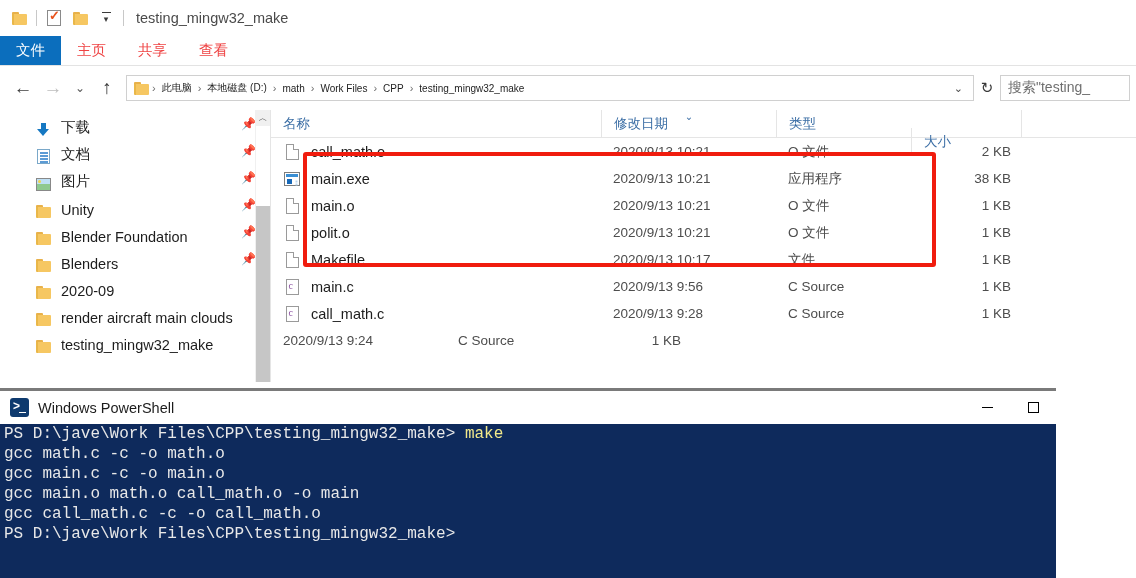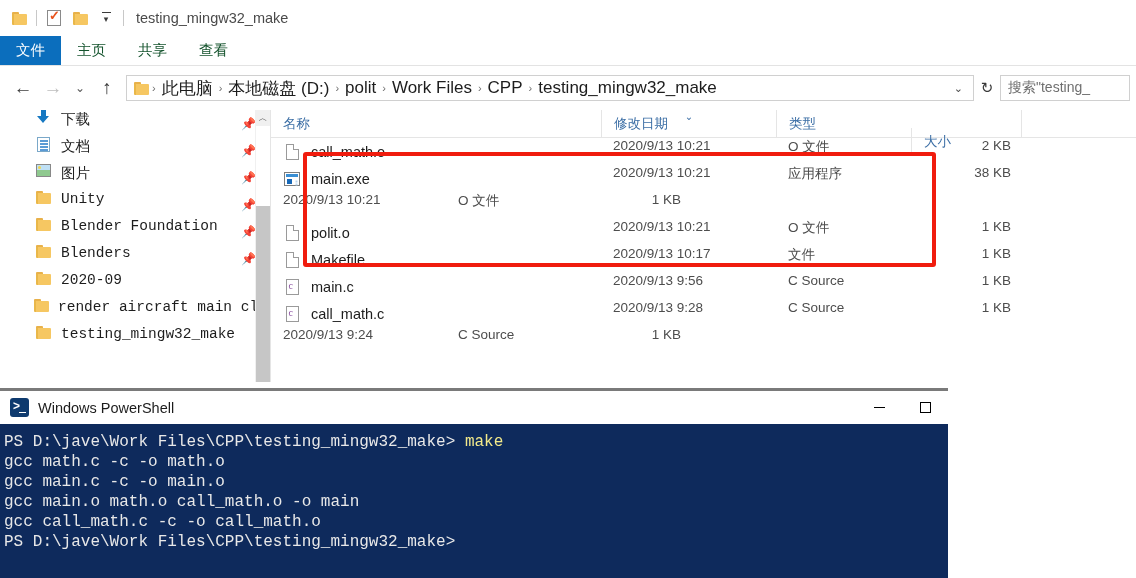--- a/index.html
+++ b/index.html
@@ -27,48 +27,48 @@
   .folder .body { position: absolute; left: 0; top: 2px; width: 15px; height: 11px; background: #f6c762; border-radius: 0 1px 1px 1px;
                   border-left: 2px solid #e9b749; }
 
   .prop-icon { width: 14px; height: 16px; border: 1px solid #8a8a8a; background: #fff; position: relative; }
   .prop-icon::after { content: "✓"; position: absolute; left: 1px; top: -3px; font-size: 13px; color: #e8531d; font-weight: bold; }
   .dd-arrow { font-size: 9px; color: #3a3a3a; }
   .dd-arrow-line { width: 9px; height: 1.5px; background: #3a3a3a; margin-bottom: 1px; }
 
   
   .ribbon { height: 30px; display: flex; align-items: stretch; background: #fff; border-bottom: 1px solid #e3e3e3; }
-  .rtab { display: flex; align-items: center; justify-content: center; font-size: 14.5px; color: #14532d;
+  .rtab { display: flex; align-items: center; justify-content: center; font-size: 14.5px; color: #ef4444;
           padding: 0 16px; min-width: 58px; }
   .rtab.active { background: #0b6ebd; color: #fff; }
 
   
   .addrbar { height: 44px; display: flex; align-items: center; padding: 0 6px 0 8px; gap: 0; background: #fff; }
   .nav-btn { width: 30px; height: 30px; display: flex; align-items: center; justify-content: center;
              font-size: 19px; color: #3b3b3b; }
   .nav-btn.dim { color: #bdbdbd; font-size: 19px; }
   .nav-btn.small { width: 24px; font-size: 12px; color: #5a5a5a; }
   .crumbbox { flex: 1; height: 26px; border: 1px solid #d0d0d0; background: #fff; display: flex;
               align-items: center; padding: 0 2px 0 7px; margin-left: 4px; min-width: 0; }
   .crumbs { display: flex; align-items: center; flex: 1; overflow: hidden; white-space: nowrap; }
-  .crumb { font-size: 17px; color: #1d1d1d; padding: 0 5px; }
+  .crumb { font-size: 10px; color: #1d1d1d; padding: 0 5px; }
   .chev { font-size: 11px; color: #6d6d6d; padding: 0 1px; }
   .crumb-caret { font-size: 11px; color: #4a4a4a; padding: 0 8px 0 4px; }
   .refresh { width: 26px; display: flex; align-items: center; justify-content: center; font-size: 15px; color: #3a3a3a; }
   .searchbox { width: 130px; height: 26px; border: 1px solid #d0d0d0; border-left: 1px solid #d0d0d0;
                display: flex; align-items: center; padding-left: 7px; overflow: hidden; }
   .searchbox span { font-size: 14px; color: #6f6f6f; white-space: nowrap; }
 
   
   .body-split { display: flex; height: 272px; }
 
   
   .navpane { width: 270px; position: relative; overflow: hidden; background: #fff; }
   .navlist { padding-top: 0; }
-  .navitem { height: 27px; display: flex; align-items: flex-start; padding-left: 34px; position: relative; font-family: Liberation Mono, monospace; }
+  .navitem { height: 27px; display: flex; align-items: flex-end; padding-left: 34px; position: relative; }
   .navitem .nicon { width: 18px; display: flex; align-items: center; justify-content: center; margin-right: 9px; }
   .navitem .nlabel { font-size: 14.5px; color: #1d1d1d; white-space: nowrap; }
   .pin { position: absolute; right: 14px; top: 50%; transform: translateY(-50%); font-size: 12px; color: #9b9b9b; }
 
   .dl-arrow { width: 14px; height: 14px; position: relative; }
   .dl-arrow::before { content: ""; position: absolute; left: 4.5px; top: 0; width: 5px; height: 7px; background: #1678c2; }
   .dl-arrow::after { content: ""; position: absolute; left: 0.5px; top: 6px; width: 0; height: 0;
                      border-left: 6.5px solid transparent; border-right: 6.5px solid transparent; border-top: 7px solid #1678c2; }
   .doc-ic { width: 13px; height: 15px; background: #fff; border: 1px solid #7aa8c9; position: relative; }
   .doc-ic::after { content: ""; position: absolute; left: 2px; top: 2px; width: 8px; height: 1.5px;
@@ -88,21 +88,21 @@
   .colhdr { height: 28px; display: flex; align-items: center; border-bottom: 1px solid #e5e5e5; position: relative; background: #fff; }
   .col { font-size: 13.5px; color: #3b6ea5; padding-left: 12px; position: relative; height: 28px; display: flex; align-items: center; }
   .col + .col { border-left: 1px solid #e5e5e5; }
   .col.c-name { width: 330px; }
   .col.c-date { width: 175px; }
   .col.c-type { width: 135px; }
   .col.c-size { width: 110px; text-align: left; margin-top: 36px; }
   .col.c-pad { flex: 1; border-left: 1px solid #e5e5e5; }
   .sort-caret { position: absolute; left: 50%; top: 1px; transform: translateX(-50%); font-size: 10px; color: #3b6ea5; }
 
-  .filerow { height: 27px; display: flex; }
+  .filerow { height: 27px; display: flex; align-items: center; }
   .f-name { width: 330px; display: flex; align-items: center; padding-left: 12px; }
   .f-name .ficon { width: 18px; margin-right: 10px; display: flex; align-items: center; justify-content: center; }
   .f-name .flabel { font-size: 14.5px; color: #1d1d1d; }
   .f-date { width: 175px; font-size: 13.5px; color: #4d4d4d; padding-left: 12px; }
   .f-type { width: 135px; font-size: 13.5px; color: #4d4d4d; padding-left: 12px; }
   .f-size { width: 110px; font-size: 13.5px; color: #4d4d4d; text-align: right; padding-right: 10px; }
 
   .file-ic { width: 13px; height: 16px; background: #fff; border: 1px solid #9a9a9a; position: relative; }
   .file-ic::after { content: ""; position: absolute; right: -1px; top: -1px; width: 5px; height: 5px;
                     background: #fff; border-left: 1px solid #9a9a9a; border-bottom: 1px solid #9a9a9a; }
@@ -110,33 +110,33 @@
   .exe-ic::before { content: ""; position: absolute; left: 1px; top: 1px; right: 1px; height: 3px; background: #3a8fd4; }
   .exe-ic::after { content: ""; position: absolute; left: 2px; top: 6px; width: 5px; height: 5px; background: #1668b8;
                    box-shadow: 7px 0 0 -1.5px #b9d6ef, 7px 3px 0 -1.5px #b9d6ef; }
   .c-ic { width: 13px; height: 16px; background: #fff; border: 1px solid #9a9a9a; position: relative; }
   .c-ic::after { content: "c"; position: absolute; left: 2px; top: 0px; font-size: 10px; color: #8b4fa0;
                  font-family: "Liberation Serif", serif; }
 
   .redbox { position: absolute; border: 4px solid #f01c0e; border-radius: 3px; pointer-events: none; }
 
   
-  .psh { position: absolute; left: 0; top: 388px; width: 948px; height: 190px; }
+  .psh { position: absolute; left: 0; top: 388px; width: 1056px; height: 190px; }
   .psh-top { height: 3px; background: #7a7a7a; }
   .psh-title { height: 33px; background: #fff; display: flex; align-items: center; padding-left: 10px; }
   .psh-icon { width: 19px; height: 19px; background: #0e3a6e; border-radius: 3px; position: relative; margin-right: 9px; }
   .psh-icon::before { content: ">"; position: absolute; left: 3px; top: 1px; font-size: 12px; color: #fff;
                       font-family: "Liberation Sans", sans-serif; font-weight: bold; }
   .psh-icon::after { content: ""; position: absolute; left: 9px; bottom: 4px; width: 7px; height: 1.5px; background: #fff; }
   .psh-titletext { font-size: 14.5px; color: #1c1c1c; }
   .psh-ctrl { margin-left: auto; display: flex; align-items: stretch; height: 33px; }
   .psh-btn { width: 46px; display: flex; align-items: center; justify-content: center; }
   .min-g { width: 11px; height: 1.5px; background: #000; }
   .max-g { width: 11px; height: 11px; border: 1.5px solid #000; }
-  .console { height: 154px; background: #0e2a5c; padding: 8px 0 0 4px; overflow: hidden; }
+  .console { height: 154px; background: #0e2a5c; padding: 0 0 0 4px; overflow: hidden; }
   .cline { font-family: "Liberation Mono", monospace; font-size: 16px; line-height: 20px; color: #e8e8e8; white-space: pre; }
   .cline .cmd { color: #f2e98a; }
 </style>
 </head>
 <body>
 
 <div id="root">
 
   <div class="explorer">
 
@@ -187,21 +187,21 @@
               <div class="tab"></div>
               <div class="body"></div>
             </div>
         </div>
         <div class="crumbs">
           <span class="chev">›</span>
           <span class="crumb">此电脑</span>
           <span class="chev">›</span>
           <span class="crumb">本地磁盘 (D:)</span>
           <span class="chev">›</span>
-          <span class="crumb">polit</span>
+          <span class="crumb">math</span>
           <span class="chev">›</span>
           <span class="crumb">Work Files</span>
           <span class="chev">›</span>
           <span class="crumb">CPP</span>
           <span class="chev">›</span>
           <span class="crumb">testing_mingw32_make</span>
         </div>
         <span class="crumb-caret">⌄</span>
       </div>
       <div class="refresh">↻</div>
@@ -339,20 +339,26 @@
                   <span class="exe-ic"></span>
                 </span>
               <span class="flabel">main.exe</span>
             </div>
             <div class="f-date">2020/9/13 10:21</div>
             <div class="f-type">应用程序</div>
             <div class="f-size">38 KB</div>
           </div>
 
           <div class="filerow">
+            <div class="f-name">
+              <span class="ficon">
+                  <span class="file-ic"></span>
+                </span>
+              <span class="flabel">main.o</span>
+            </div>
             <div class="f-date">2020/9/13 10:21</div>
             <div class="f-type">O 文件</div>
             <div class="f-size">1 KB</div>
           </div>
 
           <div class="filerow">
             <div class="f-name">
               <span class="ficon">
                   <span class="file-ic"></span>
                 </span>

